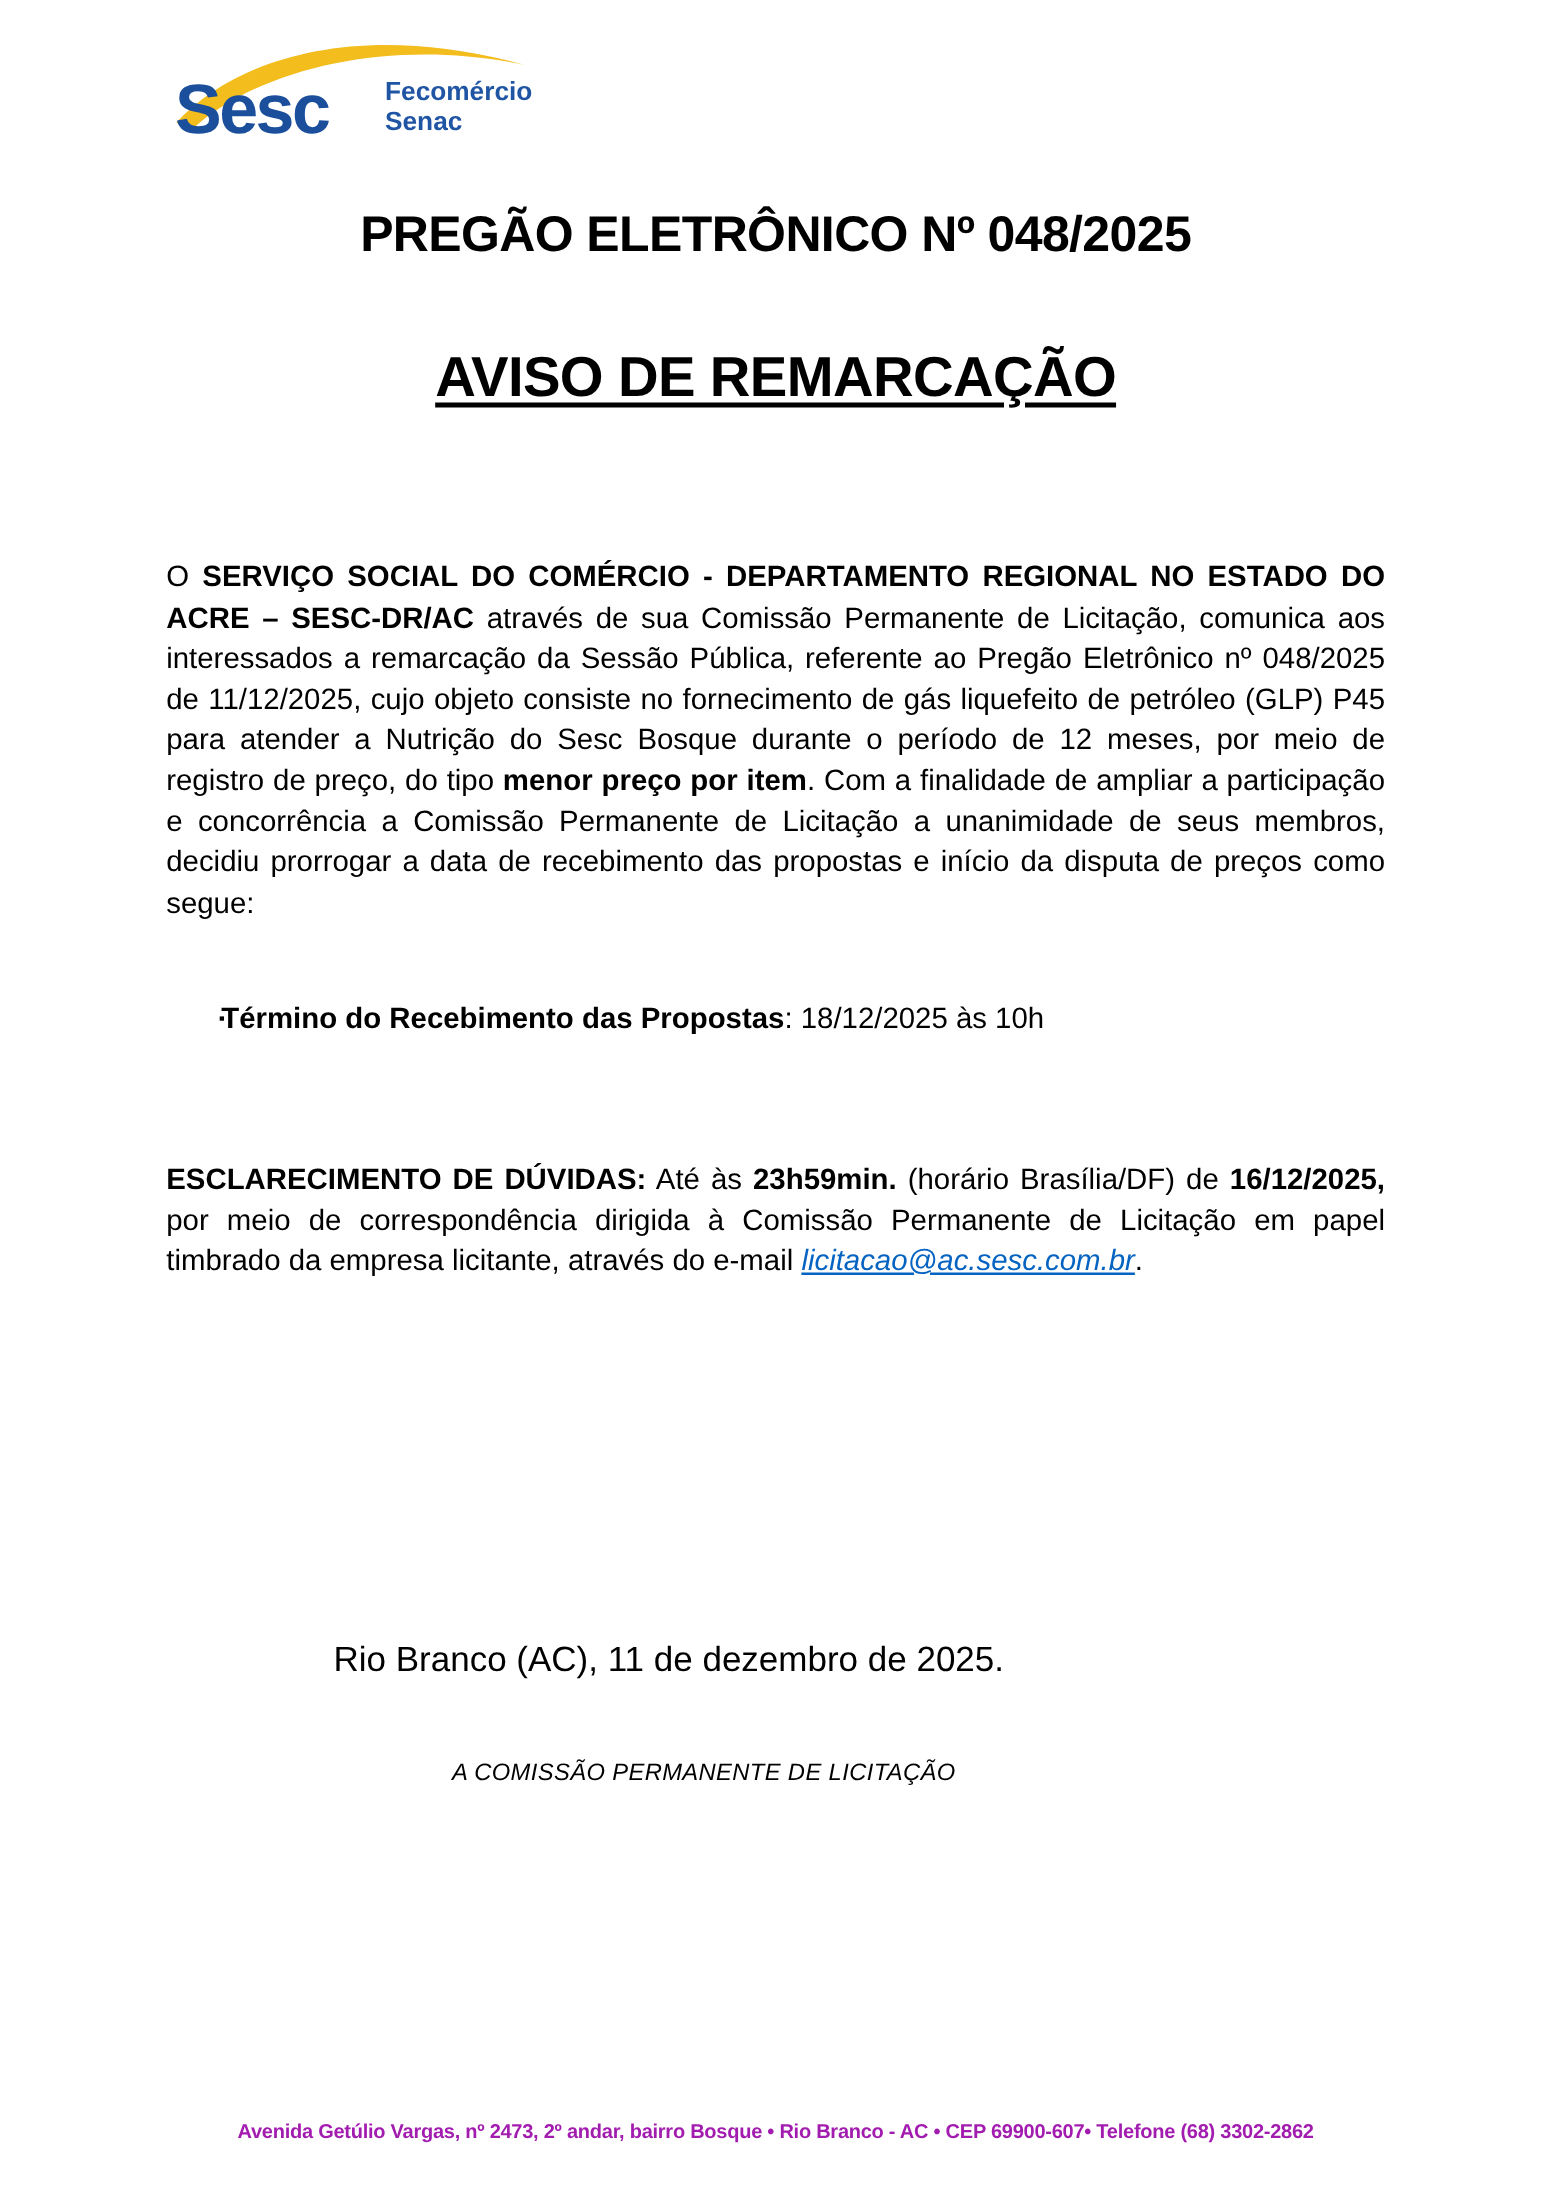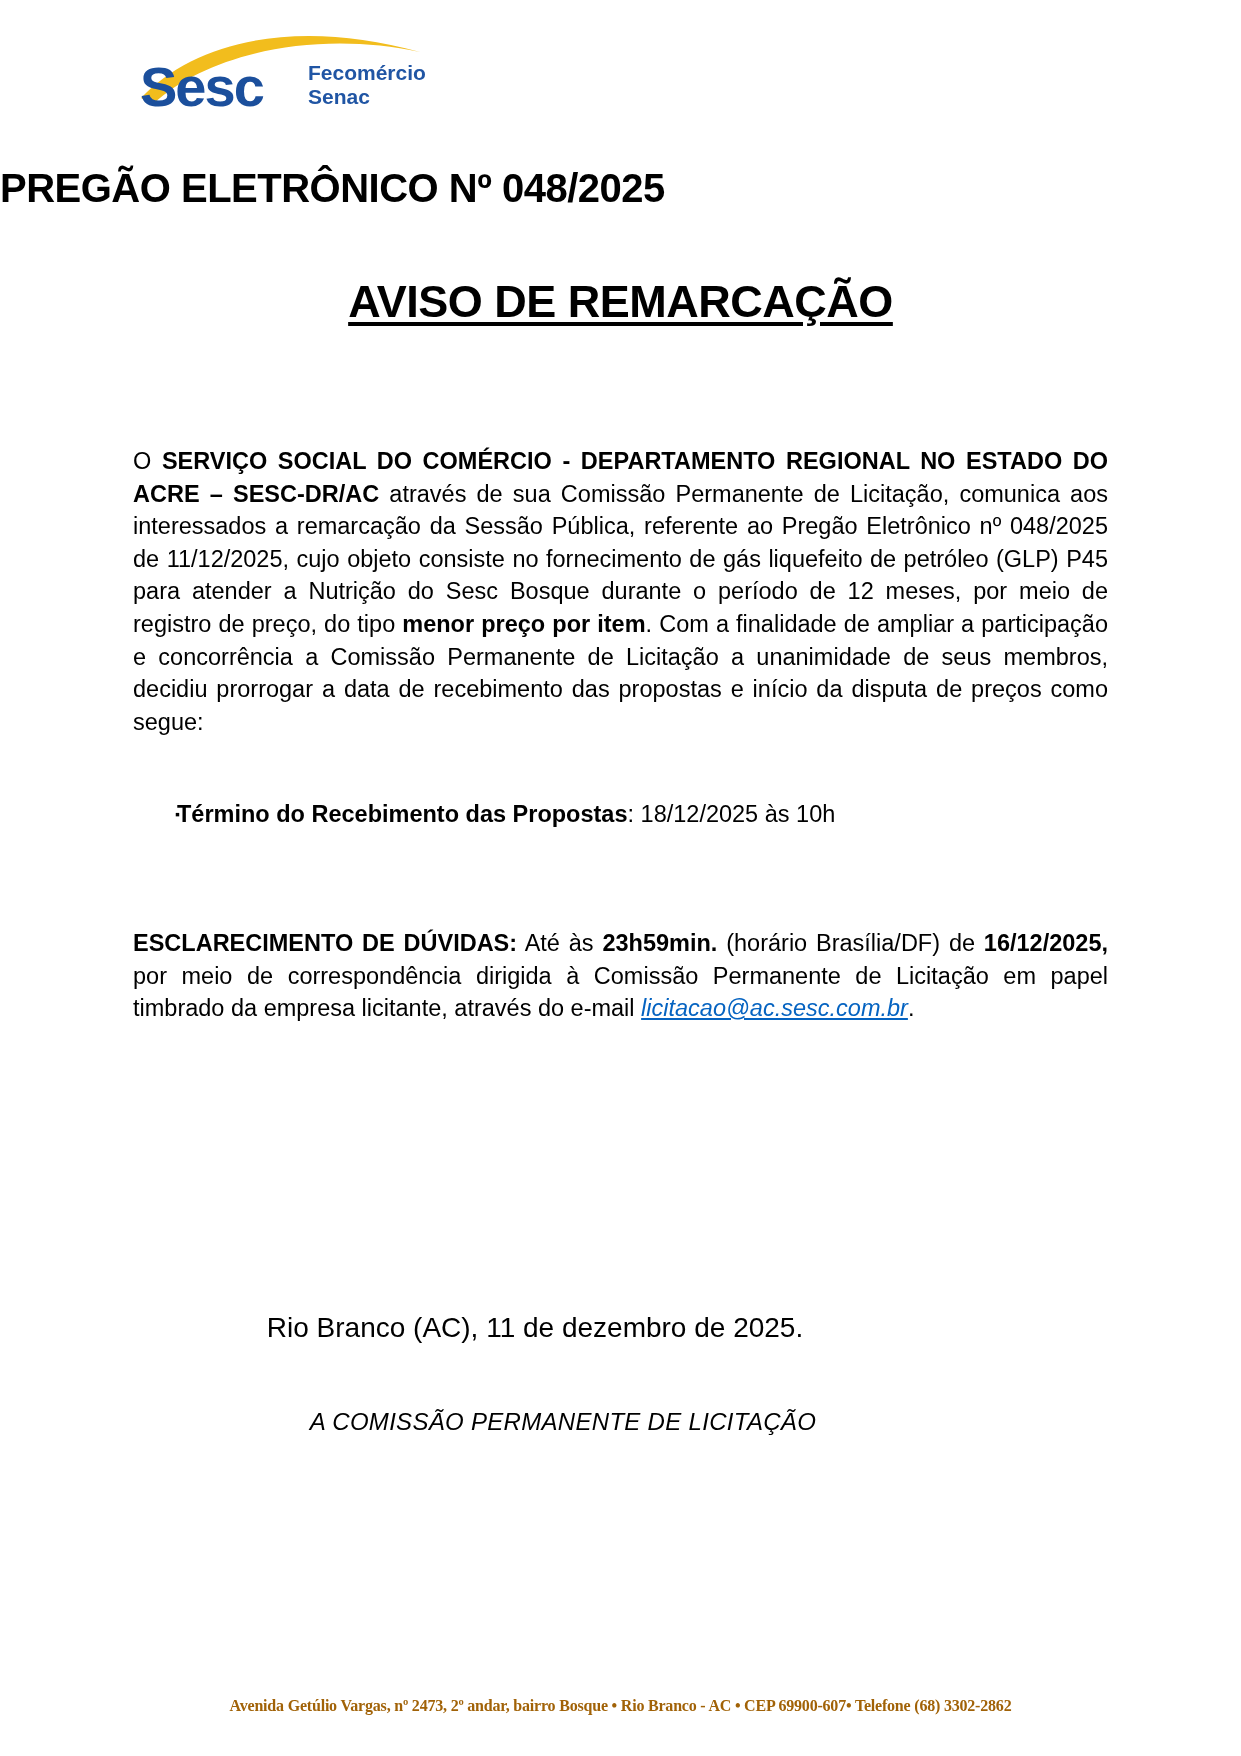--- a/index.html
+++ b/index.html
@@ -13,21 +13,21 @@
   }
   .page { position:relative; width:1241px; height:1756px; background:#fff; }
 
   
   .logo { position:absolute; left:138px; top:28px; width:310px; height:84px; }
   .logo svg { display:block; }
 
   
   .title {
     position:absolute; top:166px; left:0; width:1241px;
-    text-align:left; font-weight:bold; font-size:40px; letter-spacing:-0.5px;
+    text-align:center; font-weight:bold; font-size:40px; letter-spacing:-0.5px;
   }
   .subtitle {
     position:absolute; top:256px; left:0; width:1241px;
     text-align:center; font-weight:bold; font-size:45px; letter-spacing:-0.5px;margin-top:20px;
   }
   .subtitle span {
     text-decoration:underline;
     text-decoration-thickness:4px;
     text-underline-offset:5px;
   }
@@ -46,27 +46,27 @@
 
   .p2 { top:903px; font-size:23.5px; line-height:32.6px; text-align:justify; }
   .email { color:#0563c1; font-style:italic; text-decoration:underline; cursor:pointer; }
 
   .dateline {
     position:absolute; top:1312px; left:0; width:1070px;
     text-align:center; font-size:28px;
   }
   .signature {
     position:absolute; top:1408px; left:0; width:1090px;
-    text-align:center; font-size:24px; font-style:italic; letter-spacing:0.3px;padding-left:36px;
+    text-align:center; font-size:19px; font-style:italic; letter-spacing:0.3px;padding-left:36px;
   }
 
   .footer {
     position:absolute; top:1697px; left:0; width:1241px;
     text-align:center; font-size:16px; font-weight:bold;
-    color:#a16207; letter-spacing:-0.2px;font-family:Liberation Serif, serif;
+    color:#a21caf; letter-spacing:-0.2px;
   }
 </style>
 </head>
 <body>
 
 <div class="page">
 
   <div class="logo">
     <svg width="310" height="84" viewBox="0 0 310 84" xmlns="http://www.w3.org/2000/svg">
       <path d="M3 70 C 58 12, 160 -10, 282 24 C 180 2, 72 24, 15 76 Z" fill="#f2bd1d"></path>

